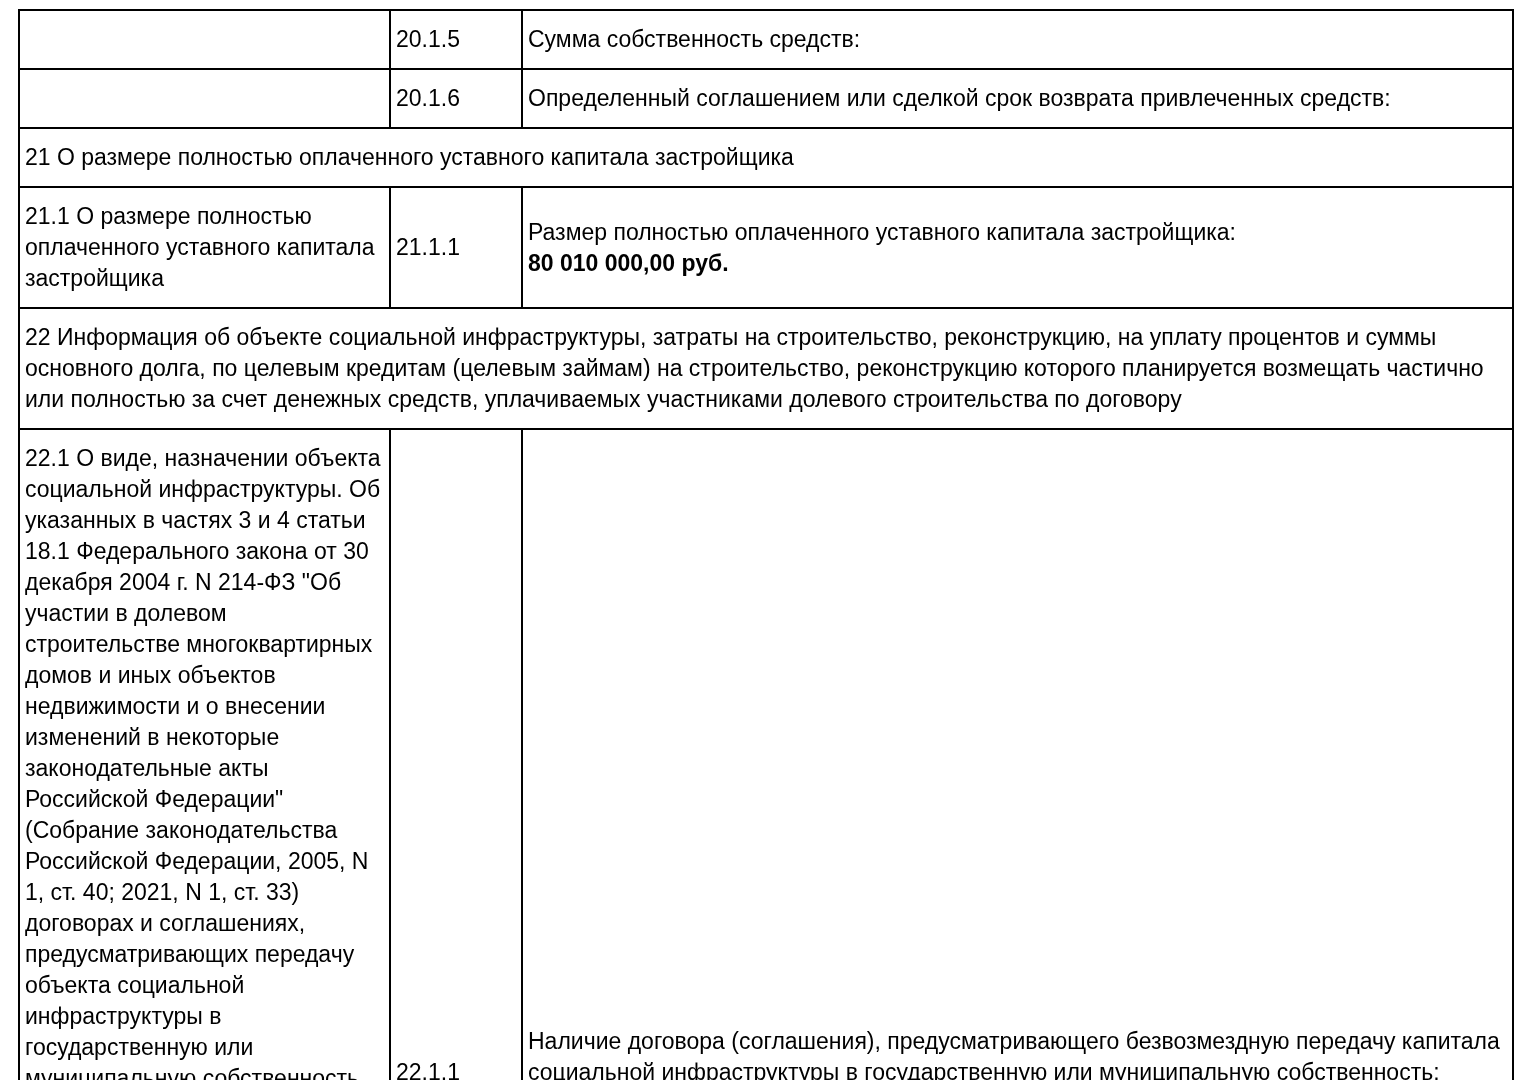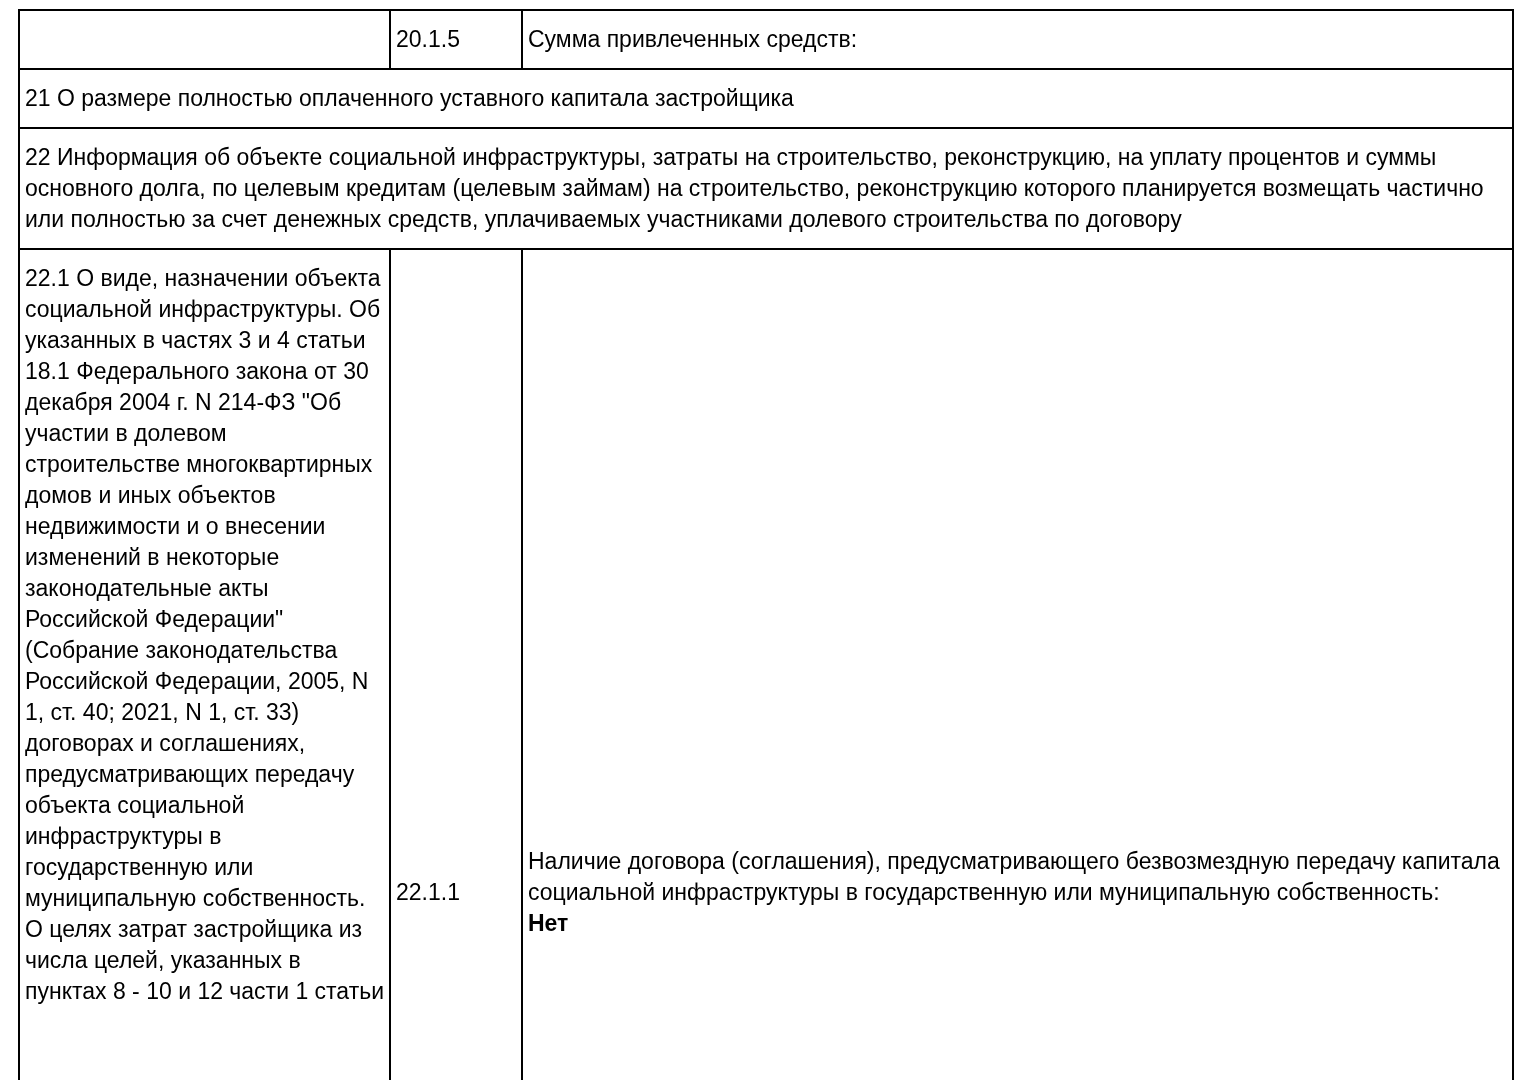--- a/index.html
+++ b/index.html
@@ -43,27 +43,40 @@
 <table class="doc-table">
   <colgroup>
     <col style="width:371px">
     <col style="width:132px">
     <col style="width:991px">
   </colgroup>
   <tbody>
     <tr class="r37">
       <td></td>
       <td>20.1.5</td>
-      <td>Сумма привлеченных средств:</td>
+      <td>Сумма собственность средств:</td>
+    </tr>
+    <tr class="r37">
+      <td></td>
+      <td>20.1.6</td>
+      <td>Определенный соглашением или сделкой срок возврата привлеченных средств:</td>
     </tr>
 
     <tr class="r36">
       <td class="section-cell" colspan="3">21 О размере полностью оплаченного уставного капитала застройщика</td>
     </tr>
 
+    <tr class="r94">
+      <td class="top">21.1 О размере полностью оплаченного уставного капитала застройщика</td>
+      <td>21.1.1</td>
+      <td>
+        <div>Размер полностью оплаченного уставного капитала застройщика:</div>
+        <div class="bold">80 010 000,00 руб.</div>
+      </td>
+    </tr>
 
     <tr class="r98">
       <td class="section-cell" colspan="3">22 Информация об объекте социальной инфраструктуры, затраты на строительство, реконструкцию, на уплату процентов и суммы основного долга, по целевым кредитам (целевым займам) на строительство, реконструкцию которого планируется возмещать частично или полностью за счет денежных средств, уплачиваемых участниками долевого строительства по договору</td>
     </tr>
 
     <tr class="rlast">
       <td class="top">22.1 О виде, назначении объекта социальной инфраструктуры. Об указанных в частях 3 и 4 статьи 18.1 Федерального закона от 30 декабря 2004 г. N 214-ФЗ "Об участии в долевом строительстве многоквартирных домов и иных объектов недвижимости и о внесении изменений в некоторые законодательные акты Российской Федерации" (Собрание законодательства Российской Федерации, 2005, N 1, ст. 40; 2021, N 1, ст. 33) договорах и соглашениях, предусматривающих передачу объекта социальной инфраструктуры в государственную или муниципальную собственность. О целях затрат застройщика из числа целей, указанных в пунктах 8 - 10 и 12 части 1 статьи</td>
       <td>22.1.1</td>
       <td>
         <div>Наличие договора (соглашения), предусматривающего безвозмездную передачу капитала социальной инфраструктуры в государственную или муниципальную собственность:</div>

